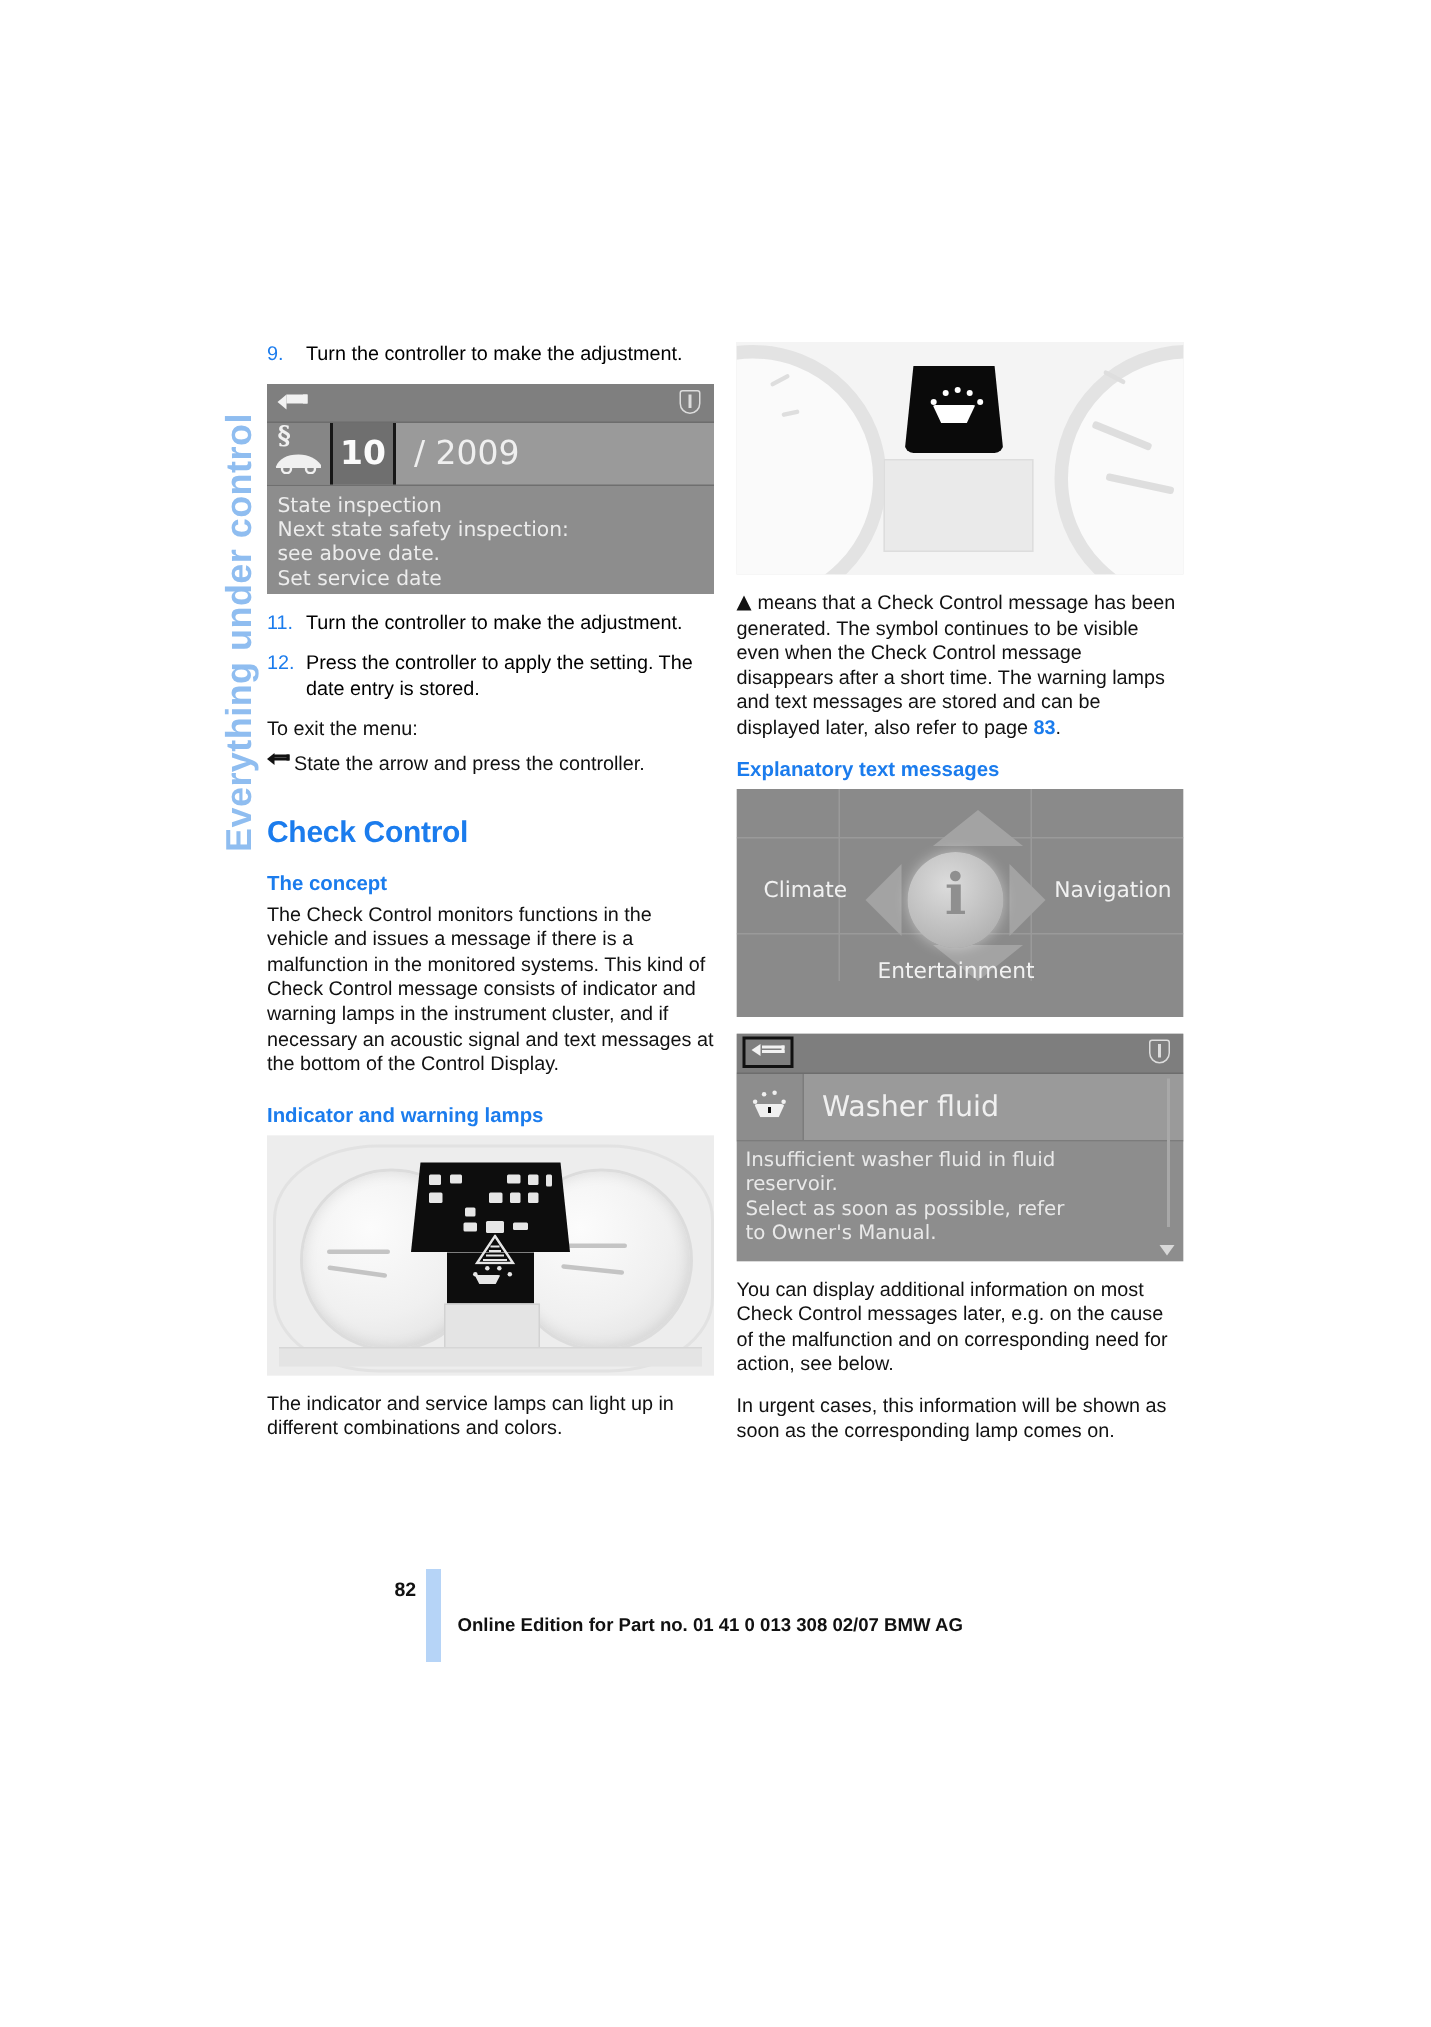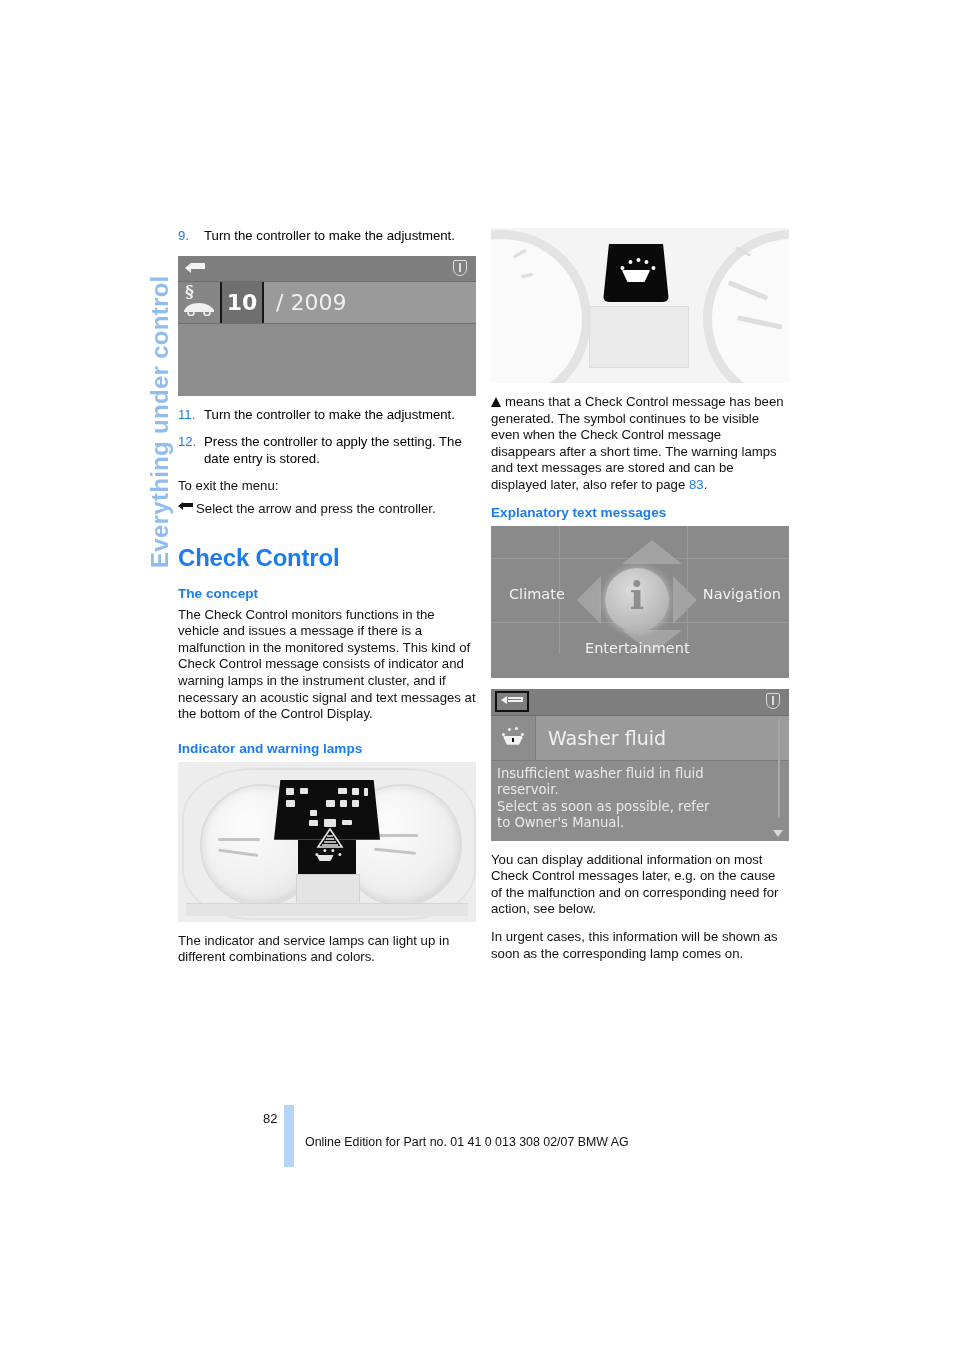--- a/index.html
+++ b/index.html
@@ -61,35 +61,35 @@
     line-height: 16.6px;
     margin-bottom: 11px;
   }
   .step-num {
     color: #1b7ced;
     flex: 0 0 26px;
   }
   .step-body { flex: 1 1 auto; }
 
   .h1 {
-    font-size: 24px;
+    font-size: 20px;
     font-weight: bold;
     color: #1b7ced;
     margin: 26px 0 14px 0;
     letter-spacing: -0.2px;
   }
   .h2 {
     font-size: 13.6px;
     font-weight: bold;
     color: #1b7ced;
     margin: 0 0 6px 0;
   }
   .h2.spaced { margin-top: 18px; }
 
-  .link { color: #1b7ced; }
+  .link { color: #1b7ced; font-weight: bold; }
 
   
   .tri {
     width: 0; height: 0;
     border-left: 5.5px solid transparent;
     border-right: 5.5px solid transparent;
     border-bottom: 10px solid #111;
     display: inline-block;
     margin-right: 4px;
     vertical-align: -1px;
@@ -498,23 +498,24 @@
   }
   .nozzle .spray i {
     position:absolute; width:3px; height:3px;
     border-radius:50%;
     background: currentColor;
   }
 
   
   .footer {
     position:absolute;
-    left: 0; top: 1105px;
+    left: 0; top: 1046px;
     width: 954px;
     height: 70px;
+    font-weight: bold;
   }
   .footer-pageno {
     position:absolute; left: 263px; top: 6px;
     font-size: 13px; color:#111;
   }
   .footer-bar {
     position:absolute; left: 284px; top: 0px;
     width: 10px; height: 62px;
     background: #b6d4f7;
   }
@@ -555,36 +556,42 @@
           <svg class="car" viewBox="0 0 34 16">
             <path d="M2 11 C4 6, 9 3, 17 3 C24 3, 29 6, 32 10 L32 12 L2 12 Z" fill="#f0f0f0"></path>
             <circle cx="9" cy="12.5" r="3" fill="none" stroke="#f0f0f0" stroke-width="1.6"></circle>
             <circle cx="25" cy="12.5" r="3" fill="none" stroke="#f0f0f0" stroke-width="1.6"></circle>
           </svg>
         </div>
         <div class="month-box">10</div>
         <div class="year-text">/ 2009</div>
       </div>
 
+      <div class="idrive-list">
+        <div>State inspection</div>
+        <div>Next state safety inspection:</div>
+        <div>see above date.</div>
+        <div>Set service date</div>
+      </div>
     </div>
     <div class="fig-credit"></div>
   </div>
 
   <div class="step">
     <span class="step-num">11.</span>
     <span class="step-body">Turn the controller to make the adjustment.</span>
   </div>
   <div class="step">
     <span class="step-num">12.</span>
     <span class="step-body">Press the controller to apply the setting. The date entry is stored.</span>
   </div>
 
   <p class="para tight">To exit the menu:</p>
   <p class="para">
-    <span class="backarrow"></span><span>Select the arrow and press the controller.</span>
+    <span class="backarrow"></span><span>State the arrow and press the controller.</span>
   </p>
 
   <h1 class="h1">Check Control</h1>
 
   <h2 class="h2">The concept</h2>
   <p class="para">The Check Control monitors functions in the vehicle and issues a message if there is a malfunction in the monitored systems. This kind of Check Control message consists of indicator and warning lamps in the instrument cluster, and if necessary an acoustic signal and text messages at the bottom of the Control Display.</p>
 
   <h2 class="h2 spaced">Indicator and warning lamps</h2>
 
   <div class="fig">

